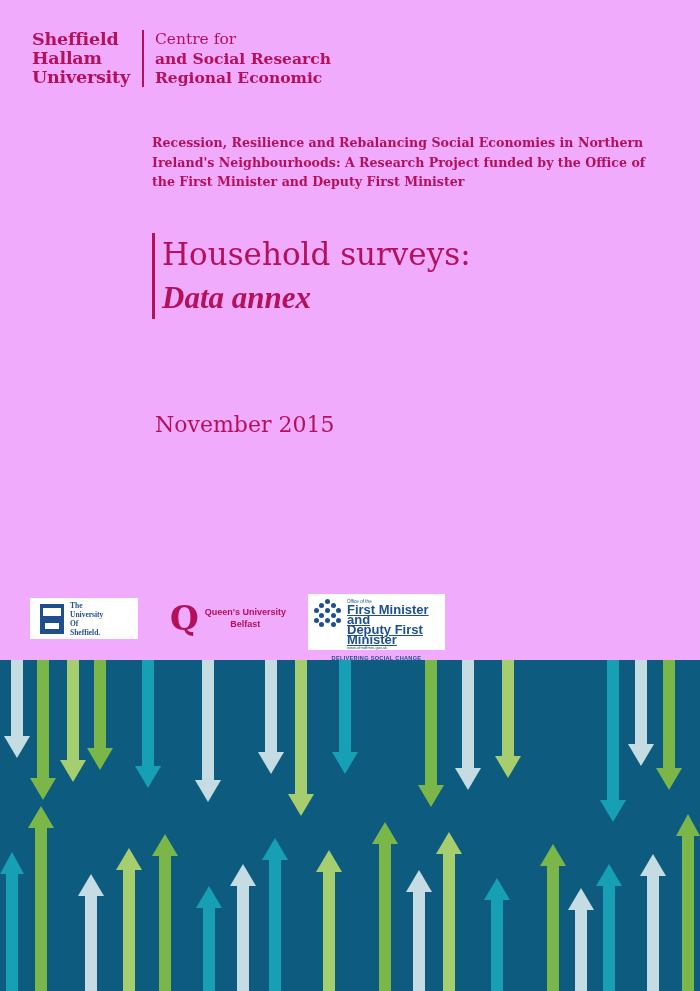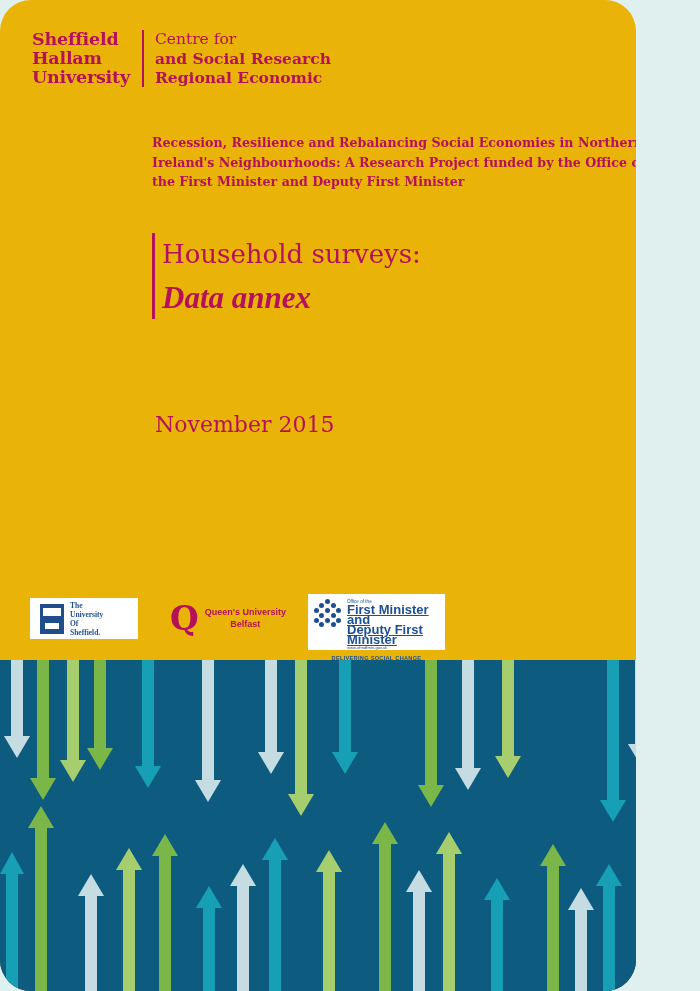--- a/index.html
+++ b/index.html
@@ -9,25 +9,24 @@
   body {
     width: 700px;
     height: 991px;
     background: #dff0ef;
     font-family: "Liberation Sans", sans-serif;
     overflow: hidden;
     position: relative;
   }
   .page {
     position: relative;
-    width: 636px;
+    width: 700px;
     height: 991px;
-    background: #eab308;
+    background: #f0abfc;
     overflow: hidden;
-    border-radius: 31px;
   }
 
   
   .masthead {
     position: absolute;
     top: 30px;
     left: 32px;
     display: flex;
     align-items: flex-start;
   }
@@ -71,21 +70,21 @@
   .doc-title-wrap {
     position: absolute;
     top: 233px;
     left: 152px;
     padding-left: 7px;
     border-left: 3px solid #b4115a;
   }
   .doc-title {
     color: #b4115a;
     font-family: "DejaVu Serif", serif;
-    font-size: 26px;
+    font-size: 31px;
     line-height: 43px;
     font-weight: normal;
     white-space: nowrap;
   }
   .doc-subtitle {
     color: #b4115a;
     font-family: Liberation Serif, serif;
     font-size: 31px;
     line-height: 43px;
     font-style: italic;

